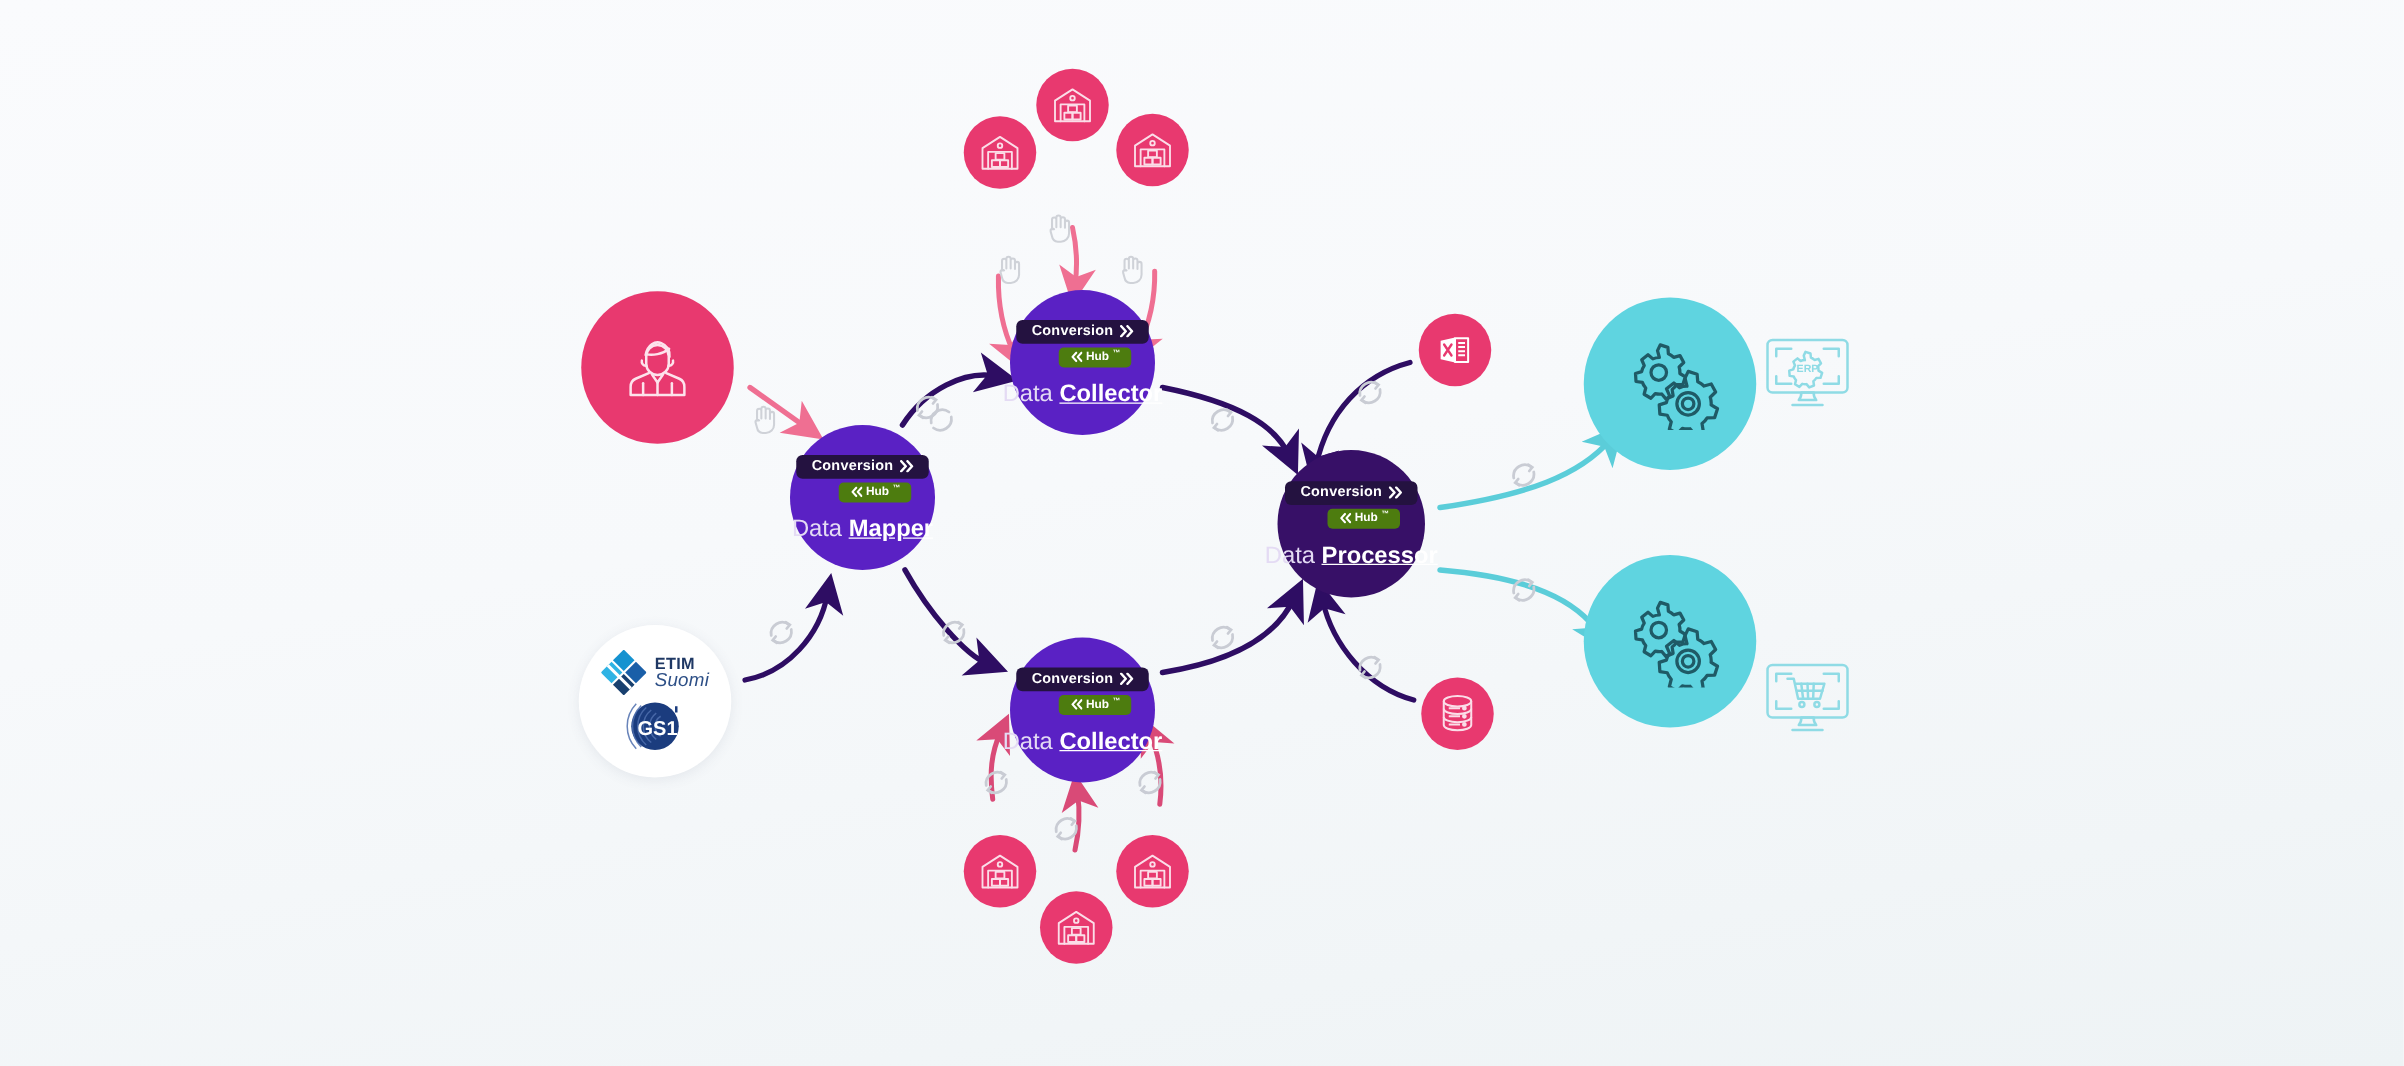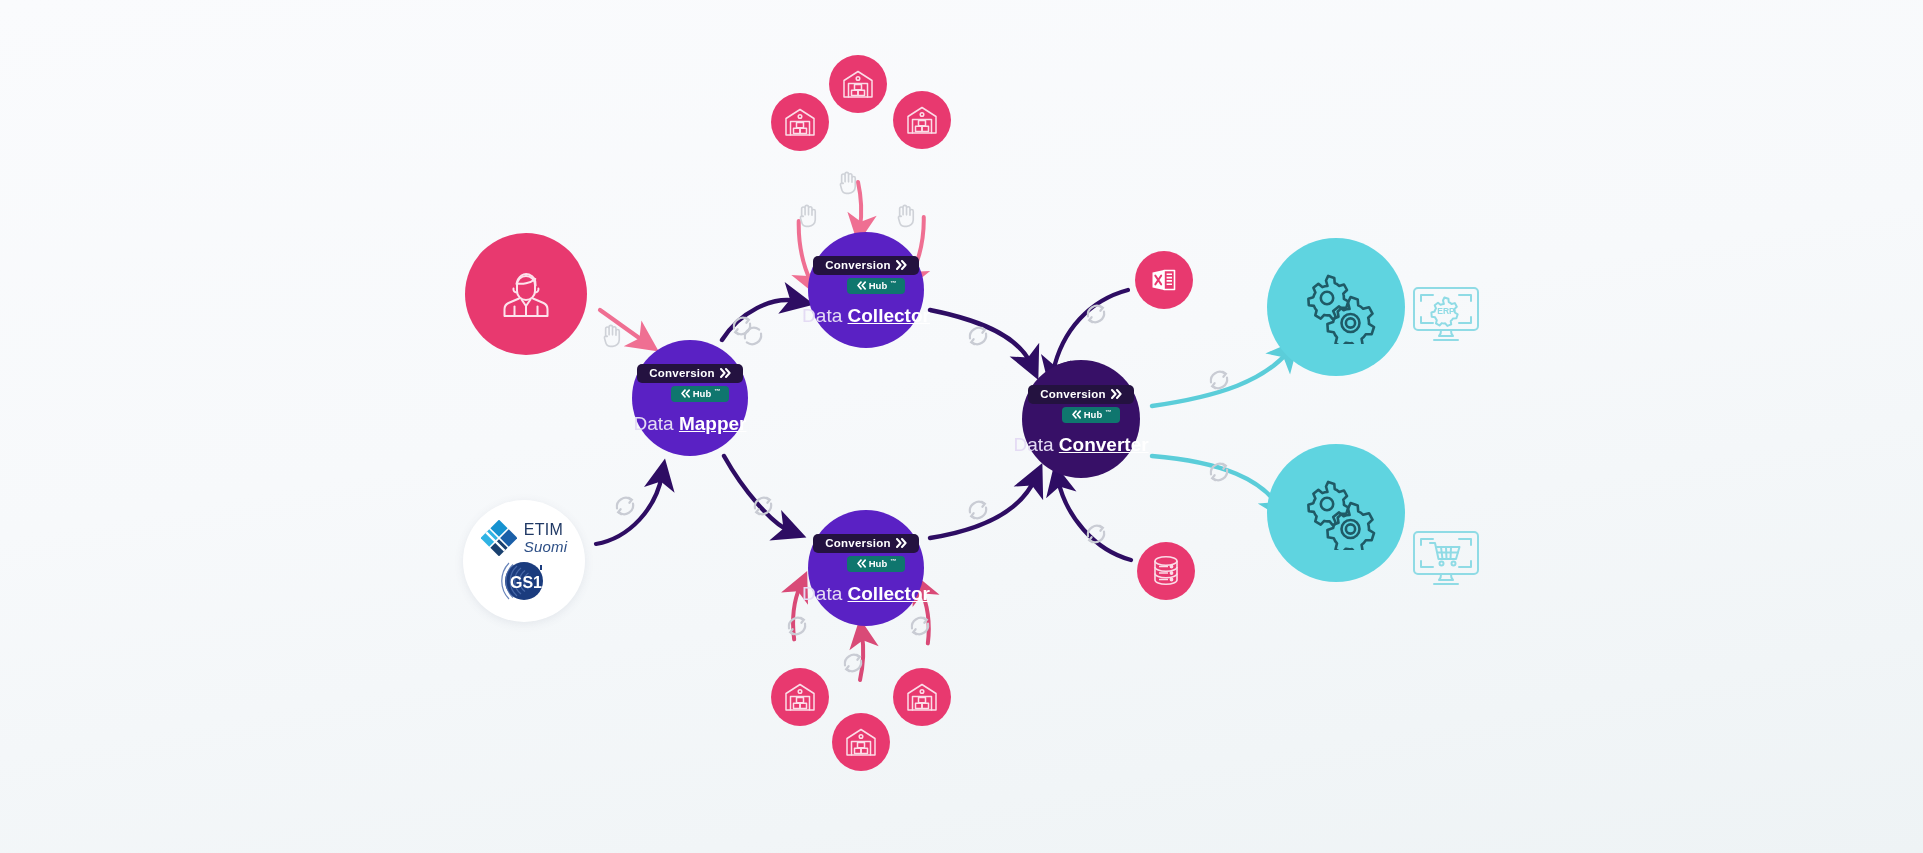--- a/index.html
+++ b/index.html
@@ -38,21 +38,21 @@
     font-size: 11.5px;
     font-weight: bold;
     letter-spacing: .2px;
     padding: 4px 11px 4px 12px;
     border-radius: 5px;
     display: flex; align-items: center; gap: 5px;
     white-space: nowrap;
     line-height: 1;
   }
   .badge-hub {
-    background: #0f766e;
+    background: #4d7c0f;
     color: #ffffff;
     font-size: 9.5px;
     font-weight: bold;
     padding: 3px 9px;
     border-radius: 4px;
     display: flex; align-items: center; gap: 3px;
     margin-top: 3px;
     white-space: nowrap;
     line-height: 1;
     position: relative;
@@ -86,21 +86,21 @@
   .chip-pink  { background: #e8396f; }
   .chip-cyan  { background: #5fd4e0; }
   .chip-white { background: #ffffff; box-shadow: 0 2px 10px rgba(80,90,120,.10); }
 
   .plain-icon { position: absolute; display: flex; align-items: center; justify-content: center; }
 
   
   .logo-stack { display:flex; flex-direction:column; align-items:center; gap: 4px; }
   .etim-row { display:flex; align-items:center; gap:7px; }
   .etim-txt { line-height: 1.02; }
-  .etim-txt .t1 { font-size: 16px; font-weight: normal; color:#1f3864; letter-spacing:.3px; display:block;}
+  .etim-txt .t1 { font-size: 13px; font-weight: bold; color:#1f3864; letter-spacing:.3px; display:block;}
   .etim-txt .t2 { font-size: 15px; font-style: italic; color:#2d4f86; display:block; letter-spacing:.2px;}
 </style>
 </head>
 <body>
 
 <div id="stage">
 
   <svg class="layer" viewBox="0 0 1923 853">
     <defs>
       <marker id="ah-purple" markerWidth="9" markerHeight="9" refX="4.2" refY="4.5" orient="auto">
@@ -320,21 +320,21 @@
       <div class="badge-hub">
         <svg width="10" height="9" viewBox="0 0 12 10">
           <path d="M11,1 L7.4,5 L11,9 M6,1 L2.4,5 L6,9" fill="none" stroke="#fff" stroke-width="2" stroke-linecap="round" stroke-linejoin="round"></path>
         </svg>
         <span>Hub</span>
         <span class="tm">™</span>
       </div>
     </div>
     <div class="node-title">
       <span>Data</span>
-      <b>Converter</b>
+      <b>Processor</b>
     </div>
   </div>
 
   <div class="chip chip-pink" style="left:465px; top:233px; width:122px; height:122px;">
     <svg width="62" height="62" viewBox="0 0 62 62" fill="none" stroke="#fde3ec" stroke-width="2" stroke-linecap="round" stroke-linejoin="round">
       <path d="M22,22 a9,9 0 0 1 18,0 l0,6 a9,9 0 0 1 -18,0 Z"></path>
       <path d="M21.5,21 C23,13 29,9.5 34,11.5 C39,13.5 41,17 40.6,22.5"></path>
       <path d="M22,20.5 C27,21.5 35,20.5 40.3,16"></path>
       <path d="M18.5,25.5 a3.2,3.2 0 0 0 3.4,4"></path>
       <path d="M43.4,25.5 a3.2,3.2 0 0 1 -3.4,4"></path>
@@ -468,21 +468,21 @@
   <div class="chip chip-cyan" style="left:1267px; top:238px; width:138px; height:138px;">
     <svg width="80" height="74" viewBox="0 0 80 74" fill="none" stroke="#1f5a66" stroke-width="2.6" stroke-linejoin="round">
       <path d="M30,10.5 l2.2,-4.6 6.1,2 0.4,5.1 a13,13 0 0 1 4.3,2.9 l5,-1.4 3,5.5 -3.7,3.6 a13,13 0 0 1 0.6,5.2 l4.4,2.7 -2,6.1 -5.1,0.1 a13,13 0 0 1 -3.5,3.9 l0.8,5.1 -5.8,2.4 -3.3,-3.9 a13,13 0 0 1 -5.2,-0.3 l-3.5,3.7 -5.4,-3.2 1.3,-5 a13,13 0 0 1 -2.7,-4.5 l-5.1,-0.7 -0.4,-6.4 4.9,-1.5 a13,13 0 0 1 2.1,-4.8 l-2,-4.7 5,-4 3.9,3.3 a13,13 0 0 1 5.2,-1.1 Z"></path>
       <circle cx="31" cy="28" r="6.2"></circle>
       <path d="M52,32.5 l2.6,-5.4 7.1,2.3 0.5,6 a15,15 0 0 1 5,3.4 l5.8,-1.6 3.5,6.4 -4.3,4.2 a15,15 0 0 1 0.7,6.1 l5.1,3.1 -2.3,7.1 -6,0.2 a15,15 0 0 1 -4.1,4.5 l1,6 -6.8,2.8 -3.8,-4.6 a15,15 0 0 1 -6.1,-0.3 l-4.1,4.3 -6.3,-3.7 1.5,-5.9 a15,15 0 0 1 -3.2,-5.2 l-5.9,-0.9 -0.5,-7.4 5.7,-1.8 a15,15 0 0 1 2.5,-5.6 l-2.4,-5.5 5.9,-4.6 4.5,3.8 a15,15 0 0 1 6,-1.2 Z"></path>
       <circle cx="54.5" cy="53" r="9"></circle>
       <circle cx="54.5" cy="53" r="4.6"></circle>
     </svg>
   </div>
 
-  <div class="plain-icon" style="left:1410px; top:284px; width:72px; height:62px;">
+  <div class="plain-icon" style="left:1410px; top:268px; width:72px; height:62px;">
     <svg width="72" height="62" viewBox="0 0 72 62" fill="none" stroke="#8fdbe5" stroke-width="2" stroke-linejoin="round" stroke-linecap="round">
       <rect x="4" y="4" width="64" height="42" rx="4"></rect>
       <path d="M11,11 L23,11 M11,11 L11,17 M61,11 L49,11 M61,11 L61,17 M11,39 L11,33 M11,39 L23,39 M61,39 L61,33 M61,39 L49,39"></path>
       <path d="M29,52 a8,8 0 0 0 2,-6 L41,46 a8,8 0 0 0 2,6 Z"></path>
       <path d="M24,56 L48,56"></path>
       <path d="M33,16.5 l1.4,-3 4,1.3 0.3,3.2 a8.5,8.5 0 0 1 2.9,2 l3.2,-0.9 2,3.6 -2.4,2.4 a8.5,8.5 0 0 1 0.4,3.4 l2.9,1.8 -1.3,4 -3.4,0.1 a8.5,8.5 0 0 1 -2.3,2.6 l0.5,3.4 -3.8,1.5 -2.2,-2.6 a8.5,8.5 0 0 1 -3.4,-0.2 l-2.3,2.4 -3.5,-2.1 0.8,-3.3 a8.5,8.5 0 0 1 -1.8,-2.9 l-3.3,-0.5 -0.3,-4.2 3.2,-1 a8.5,8.5 0 0 1 1.4,-3.1 l-1.3,-3.1 3.3,-2.6 2.5,2.1 a8.5,8.5 0 0 1 3.4,-0.7 Z"></path>
       <text x="36" y="29.5" font-family="Liberation Sans, sans-serif" font-size="8.5" font-weight="bold" fill="#8fdbe5" stroke="none" text-anchor="middle">ERP</text>
     </svg>
   </div>
 

